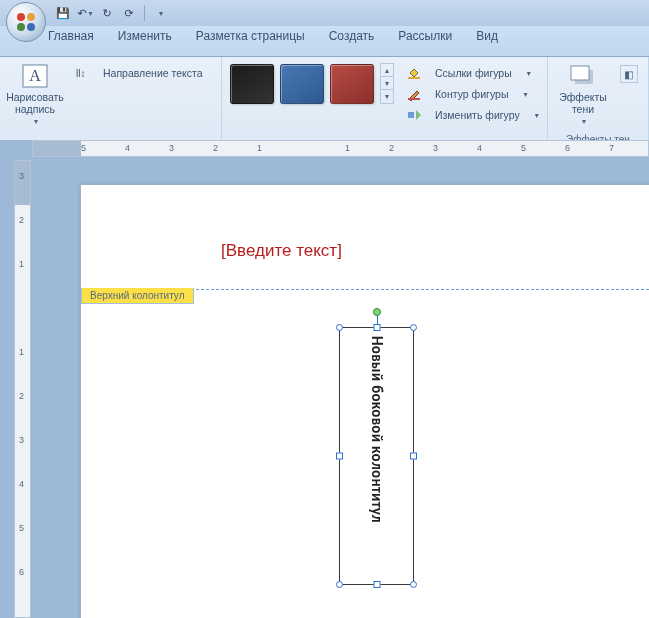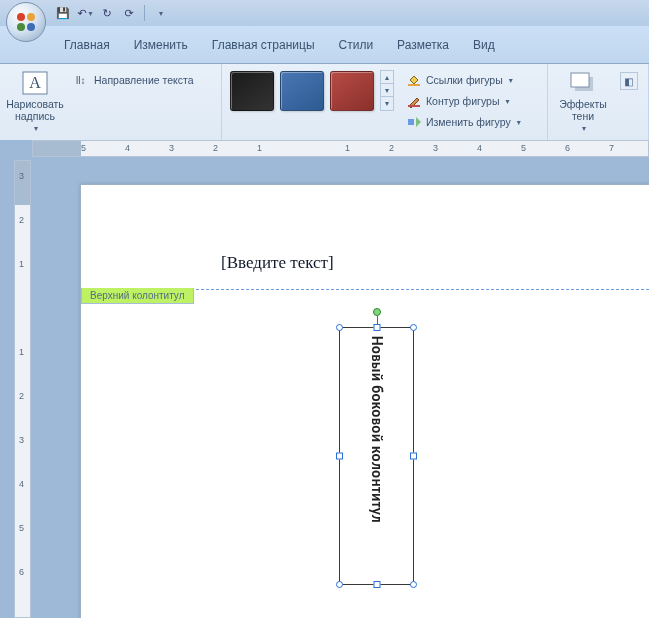--- a/index.html
+++ b/index.html
@@ -8,34 +8,34 @@
   
   .titlebar { height: 26px; background: linear-gradient(#c7d8ed, #b3cce6); display: flex; align-items: center; position: relative; }
   .office-btn { width: 40px; height: 40px; position: absolute; left: 6px; top: 2px; border-radius: 50%; background: radial-gradient(circle at 35% 30%, #fff, #d2e0f0 50%, #8aa6c4); border: 1px solid #7893ae; z-index: 20; display:flex; align-items:center; justify-content:center; }
   .office-btn svg { width: 24px; height: 24px; }
   .qat { margin-left: 54px; display: flex; gap: 4px; align-items: center; }
   .qat-item { width: 18px; height: 18px; display: flex; align-items: center; justify-content: center; color: #336; cursor: pointer; }
   .qat-sep { width: 1px; height: 16px; background: #8ca8c6; margin: 0 2px; }
   .title { position: absolute; left: 50%; transform: translateX(-50%); font-size: 12px; color: #4a5568; }
   
   
-  .tabs { height: 38px; background: linear-gradient(#cbe0f6, #bfd6ee); display: flex; align-items: center; padding-left: 52px; border-bottom: 1px solid #8ba8c5; }
+  .tabs { height: 31px; background: linear-gradient(#cbe0f6, #bfd6ee); display: flex; align-items: flex-start; padding-left: 36px; border-bottom: 1px solid #8ba8c5; }
   .tab { padding: 3px 12px 3px; font-size: 12px; color: #3b5370; cursor: pointer; }
   
   
   .ribbon { height: 92px; background: linear-gradient(#e8f0f9, #dee9f5); display: flex; border-bottom: 1px solid #9db8d4; }
   .group { border-right: 1px solid #c3d5e8; display: flex; flex-direction: column; padding: 2px 4px; }
   .group-body { flex: 1; display: flex; align-items: flex-start; gap: 4px; }
   .group-label { text-align: center; font-size: 10px; color: #4a6586; padding: 1px 0; }
   
   .bigbtn { display: flex; flex-direction: column; align-items: center; justify-content: center; width: 62px; height: 70px; cursor: pointer; text-align: center; font-size: 10.5px; color: #3b5370; gap: 2px; }
   .bigbtn .icon { width: 32px; height: 28px; display: flex; align-items: center; justify-content: center; }
   
   .stack { display: flex; flex-direction: column; gap: 1px; }
-  .smallbtn { display: flex; align-items: center; gap: 4px; padding: 2px 4px; font-size: 10.5px; color: #3b5370; cursor: pointer; white-space: nowrap; }
+  .smallbtn { display: flex; align-items: center; gap: 13px; padding: 2px 4px; font-size: 10.5px; color: #3b5370; cursor: pointer; white-space: nowrap; }
   .smallbtn .icon { width: 16px; height: 16px; display: flex; align-items: center; justify-content: center; }
   .smallbtn.disabled { color: #9aa8b8; }
   
   .style-gallery { display: flex; gap: 6px; align-items: center; padding: 4px; }
   .swatch { width: 44px; height: 40px; border-radius: 3px; border: 1px solid rgba(0,0,0,0.3); box-shadow: inset 1px 1px 0 rgba(255,255,255,0.35), 1px 1px 2px rgba(0,0,0,0.15); cursor:pointer; }
   .gallery-nav { display: flex; flex-direction: column; width: 14px; border: 1px solid #b5c8db; }
   .gallery-nav div { height: 13px; display: flex; align-items: center; justify-content: center; font-size: 8px; color: #4a6586; border-bottom: 1px solid #b5c8db; cursor:pointer; }
   .gallery-nav div:last-child { border-bottom: none; }
   
   .dropdown-caret { font-size: 8px; color: #4a6586; margin-left: 2px; }
@@ -43,24 +43,24 @@
   
   .workspace { position: absolute; top: 140px; left: 0; right: 0; bottom: 0; background: #9db9d7; }
   .rulerH { position: absolute; top: 0; left: 32px; right: 0; height: 17px; background: #eef2f7; border: 1px solid #b5c4d6; }
   .rulerH .dark { position:absolute; top:0; bottom:0; background:#a8bcd1; }
   .rulerV { position: absolute; top: 20px; left: 14px; width: 17px; bottom:0; background: #eef2f7; border: 1px solid #b5c4d6; }
   .rulerV .dark { position:absolute; left:0; right:0; background:#a8bcd1; }
   .ruler-tick { position:absolute; font-size:9px; color:#5a6b7d; }
   
   .paper { position: absolute; top: 44px; left: 80px; width: 580px; height: 470px; background: #fff; border: 1px solid #9db1c6; box-shadow: 0 0 4px rgba(0,0,0,0.15); }
   
-  .placeholder { position: absolute; top: 68px; left: 140px; font-family: Liberation Serif, serif; font-size: 17px; color: #0f172a; }
+  .placeholder { position: absolute; top: 56px; left: 140px; font-family: Liberation Sans, sans-serif; font-size: 17px; color: #b91c1c; }
   
   .header-sep { position: absolute; top: 104px; left: 0; right: 0; border-top: 1.5px dashed #6a9be0; }
-  .header-tag { position: absolute; top: 103px; left: 0px; background: #bef264; border: 1px solid #a7bed8; border-top: none; padding: 2px 8px; font-size: 10px; color: #576b82; }
+  .header-tag { position: absolute; top: 103px; left: 0px; background: #fde047; border: 1px solid #a7bed8; border-top: none; padding: 2px 8px; font-size: 10px; color: #576b82; }
   
   .textbox { position: absolute; top: 142px; left: 258px; width: 75px; height: 258px; border: 1.5px solid #3a3a3a; background: #fff; }
   .textbox-content { position: absolute; top: 8px; left: 50%; transform: translateX(-50%); writing-mode: vertical-rl; font-family: Calibri, sans-serif; font-size: 15px; font-weight: bold; color: #222; letter-spacing: 0.3px; }
   .handle { position: absolute; width: 7px; height: 7px; background: #fff; border: 1px solid #2a6fd6; }
   .handle.c { border-radius: 50%; }
   .rot { position: absolute; width: 8px; height: 8px; border-radius: 50%; background: #7fd67f; border: 1px solid #2a8a2a; left: 50%; top: -20px; transform: translateX(-50%); }
   .rot-line { position:absolute; left:50%; top:-12px; width:1px; height:10px; background:#2a6fd6; }
 </style>
 </head>
 <body>
@@ -91,23 +91,23 @@
     <div class="qat-sep"></div>
     <div class="qat-item">
         <span class="dropdown-caret">▾</span>
       </div>
   </div>
 </div>
 
 <div class="tabs">
   <div class="tab">Главная</div>
   <div class="tab">Изменить</div>
-  <div class="tab">Главная страницы</div>
-  <div class="tab">Стили</div>
-  <div class="tab">Разметка</div>
+  <div class="tab">Разметка страницы</div>
+  <div class="tab">Создать</div>
+  <div class="tab">Рассылки</div>
   <div class="tab">Вид</div>
 </div>
 
 <div class="ribbon">
 
   <div class="group" style="width:222px">
     <div class="group-body">
       <div class="bigbtn">
         <div class="icon">
           <svg width="28" height="26">

